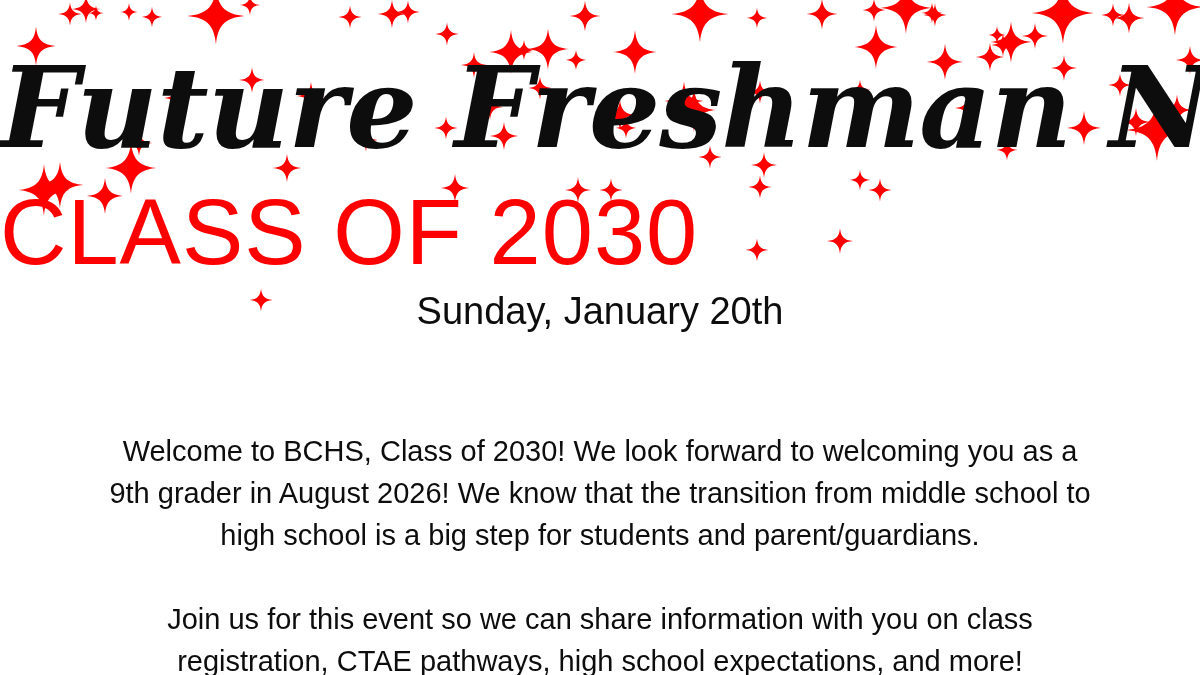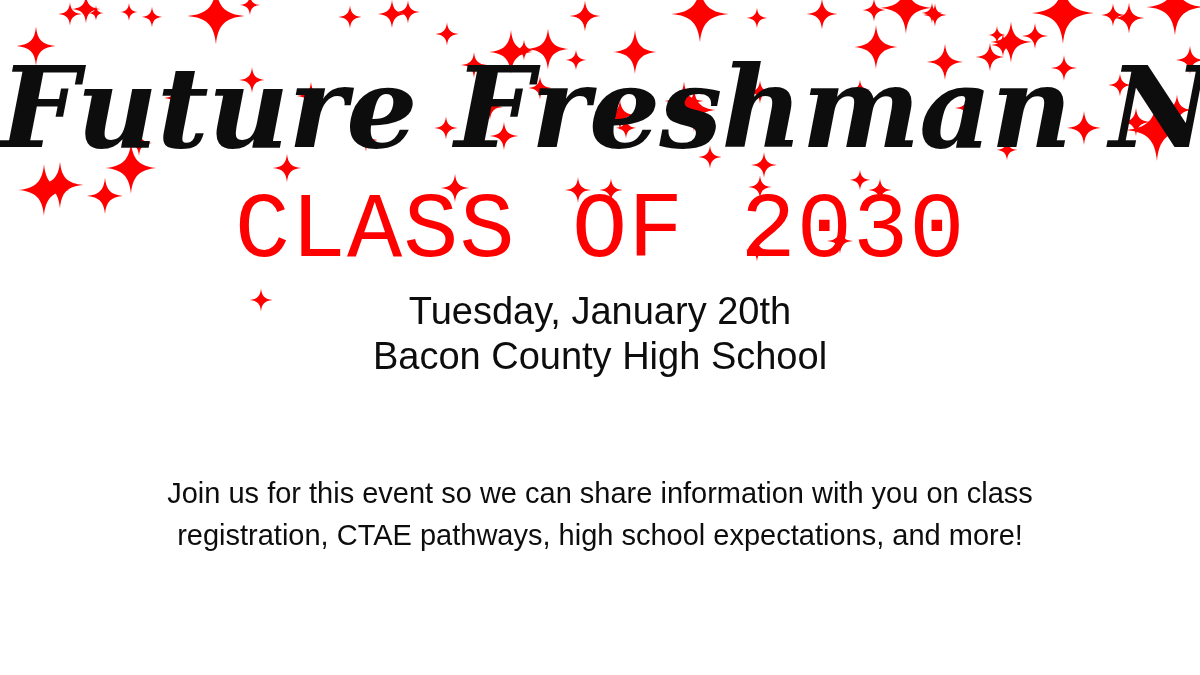--- a/index.html
+++ b/index.html
@@ -60,22 +60,22 @@
     letter-spacing: -1px;
     white-space: nowrap;
     z-index: 3;
   }
 
   #class-of-line {
     position: absolute;
     left: 0;
     top: 186px;
     width: 1200px;
-    text-align: center;
-    font-family: Liberation Mono, monospace;
+    text-align: left;
+    font-family: Liberation Sans, sans-serif;
     font-weight: 400;
     font-size: 92px;
     line-height: 1.0;
     color: #ff0000;
     letter-spacing: 1px;
     white-space: nowrap;
     z-index: 2;
   }
 
   
@@ -505,22 +505,22 @@
         </svg>
       </div>
     </div>
 
   <div id="headline-block">
     <div id="title-script">Future Freshman Night</div>
     <div id="class-of-line">CLASS OF 2030</div>
   </div>
 
   <div id="details-block">
-    <div class="detail-line">Tuesday, January 20th</div>
-    <div class="detail-line">Bacon County High School</div>
+    <div class="detail-line">Sunday, January 20th</div>
   </div>
 
   <div id="body-block">
+    <p class="body-para">Welcome to BCHS, Class of 2030! We look forward to welcoming you as a 9th grader in August 2026! We know that the transition from middle school to high school is a big step for students and parent/guardians.</p>
     <div class="para-gap"></div>
     <p class="body-para">Join us for this event so we can share information with you on class registration, CTAE pathways, high school expectations, and more!</p>
   </div>
 
 </div>
 
 </body></html>

